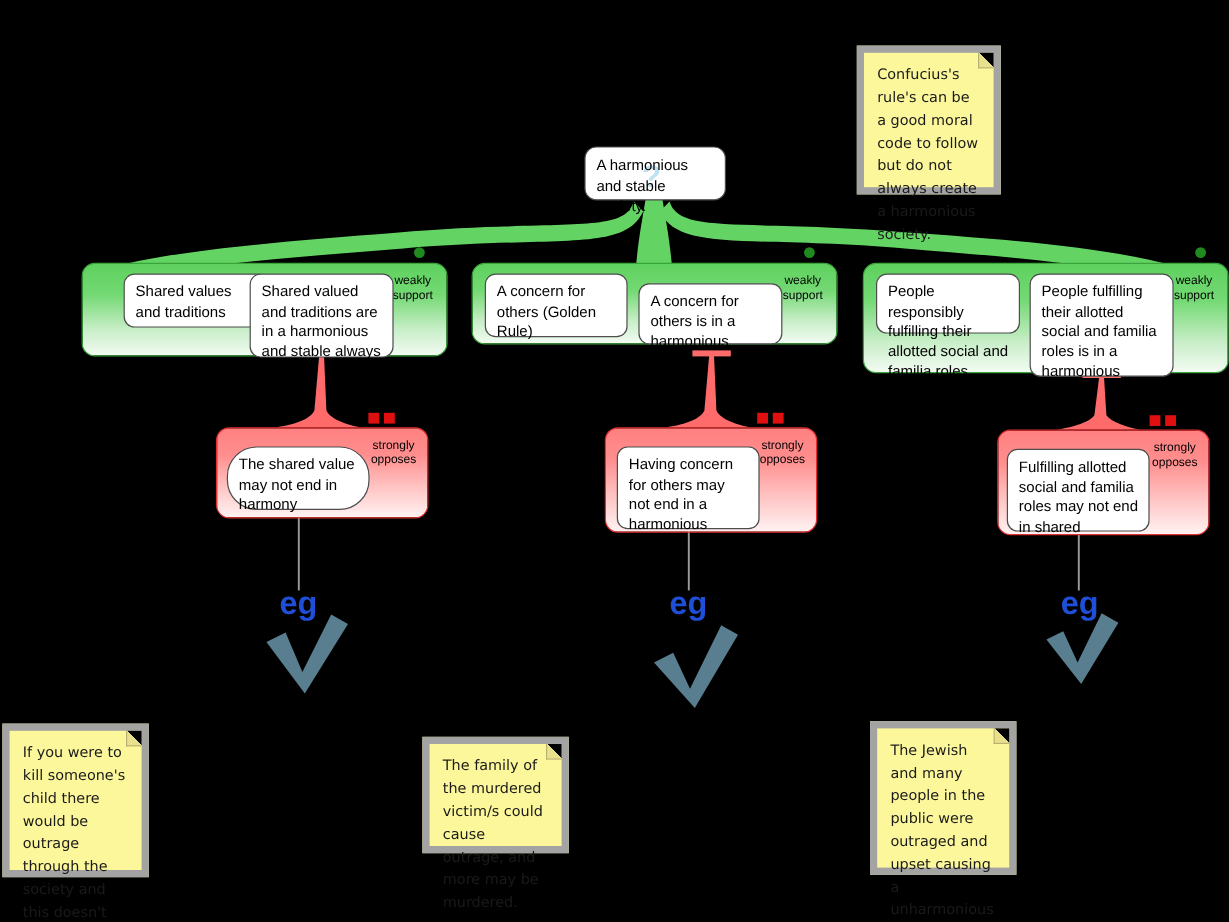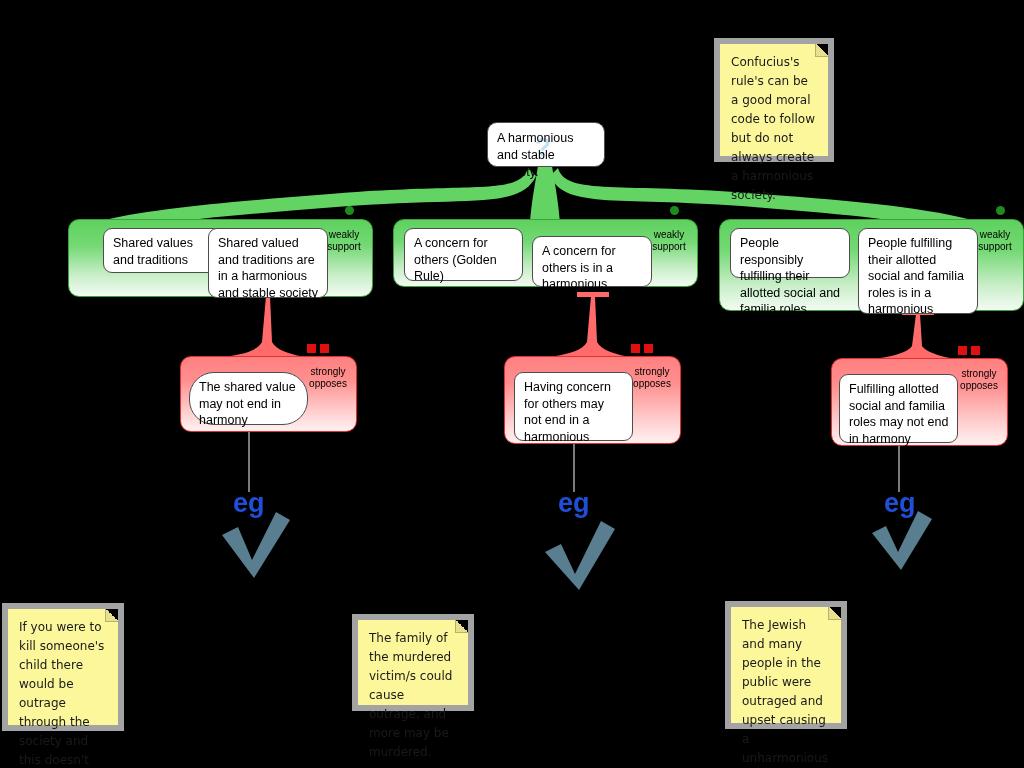--- a/index.html
+++ b/index.html
@@ -124,21 +124,21 @@
   <div class="group support" style="left:68px;top:219px;width:305px;height:78px;">
     <div class="dots" style="right:18px;top:-14px;">
       <div class="dot-g"></div>
     </div>
     <div class="gtag">weakly support</div>
   </div>
   <div class="claim" style="left:79px;top:228px;width:121px;height:45px;z-index:4;margin-left:24px;">
     <span>Shared values and traditions</span>
   </div>
   <div class="claim" style="left:208px;top:228px;width:120px;height:70px;z-index:4;">
-    <span>Shared valued and traditions are in a harmonious and stable society</span>
+    <span>Shared valued and traditions are in a harmonious and stable always</span>
   </div>
 
   <div class="group support" style="left:393px;top:219px;width:305px;height:68px;">
     <div class="dots" style="right:18px;top:-14px;">
       <div class="dot-g"></div>
     </div>
     <div class="gtag">weakly support</div>
   </div>
   <div class="claim" style="left:404px;top:228px;width:119px;height:53px;z-index:4;">
     <span>A concern for others (Golden Rule)</span>
@@ -183,21 +183,21 @@
   </div>
 
   <div class="group oppose" style="left:831px;top:358px;width:177px;height:88px;">
     <div class="dots" style="right:27px;top:-13px;">
       <div class="dot-r"></div>
       <div class="dot-r"></div>
     </div>
     <div class="gtag">strongly opposes</div>
   </div>
   <div class="claim" style="left:839px;top:374px;width:119px;height:69px;z-index:4;">
-    <span>Fulfilling allotted social and familia roles may not end in harmony</span>
+    <span>Fulfilling allotted social and familia roles may not end in shared</span>
   </div>
 
   <div class="egwrap" style="left:233px;top:488px;">
     <span class="eglabel">eg</span>
   </div>
   <div class="egwrap" style="left:558px;top:488px;">
     <span class="eglabel">eg</span>
   </div>
   <div class="egwrap" style="left:884px;top:488px;">
     <span class="eglabel">eg</span>

